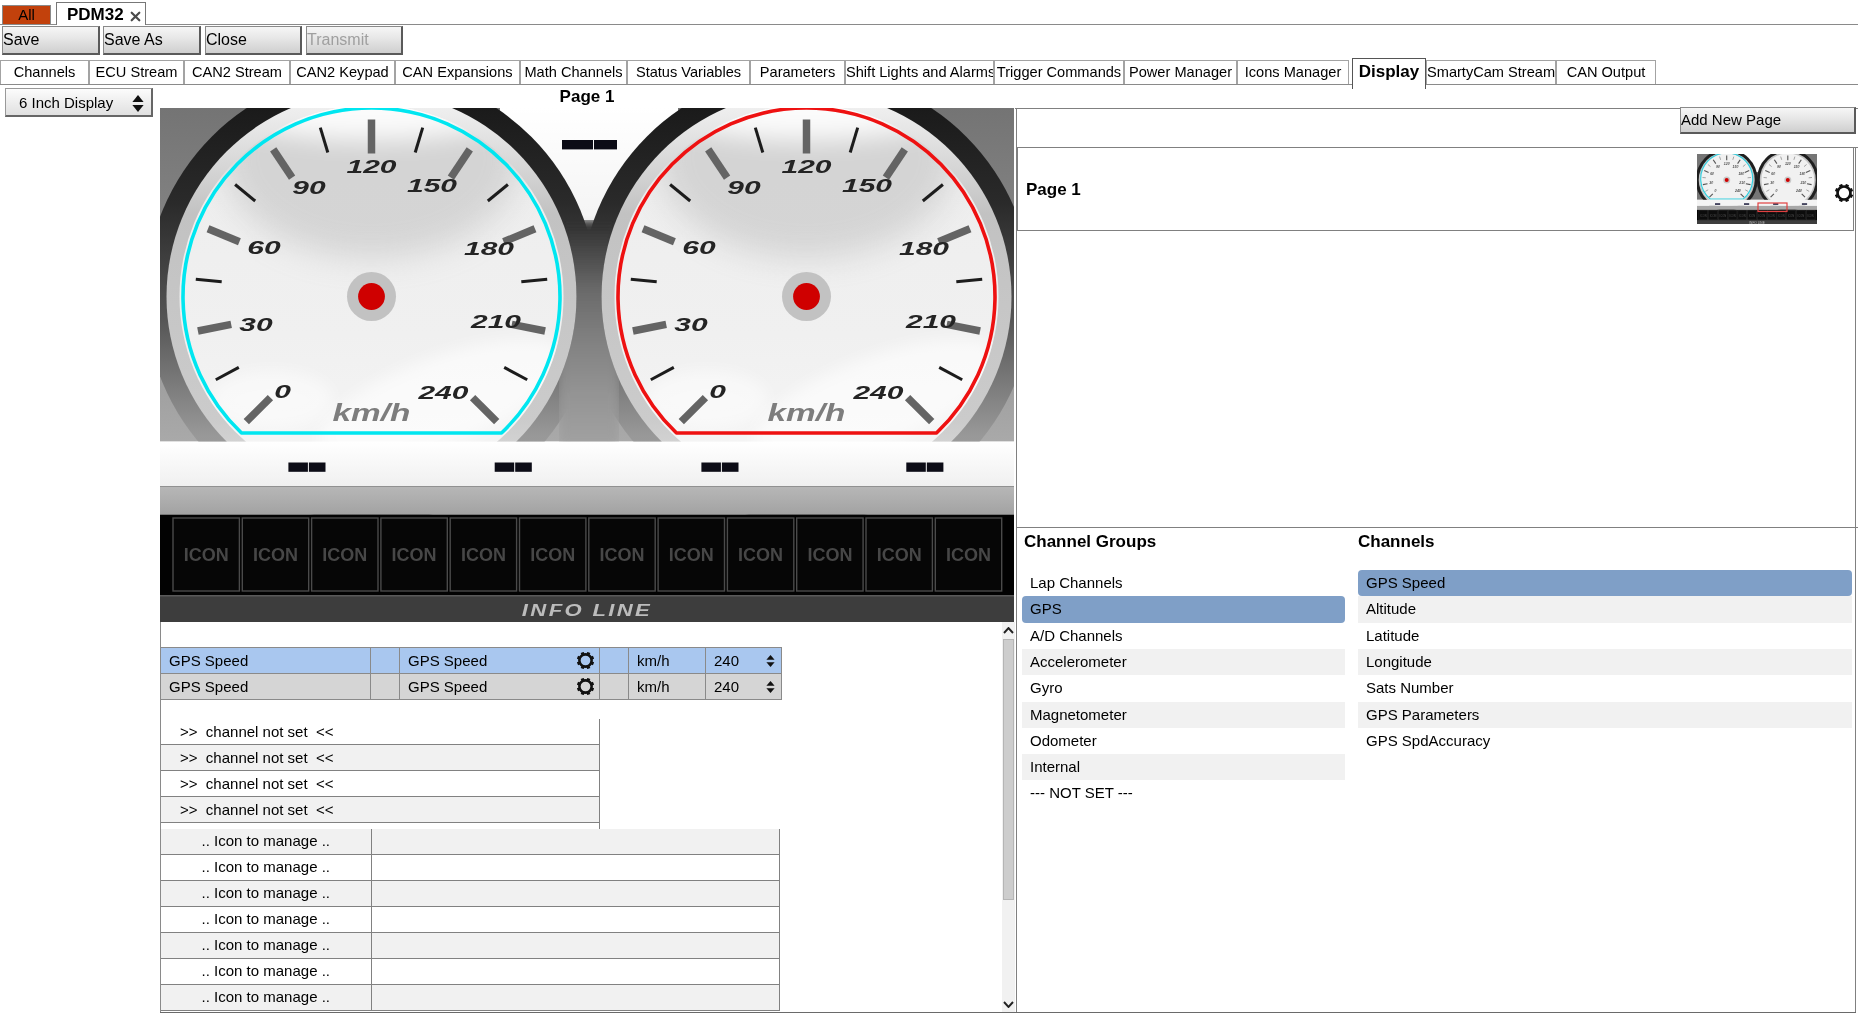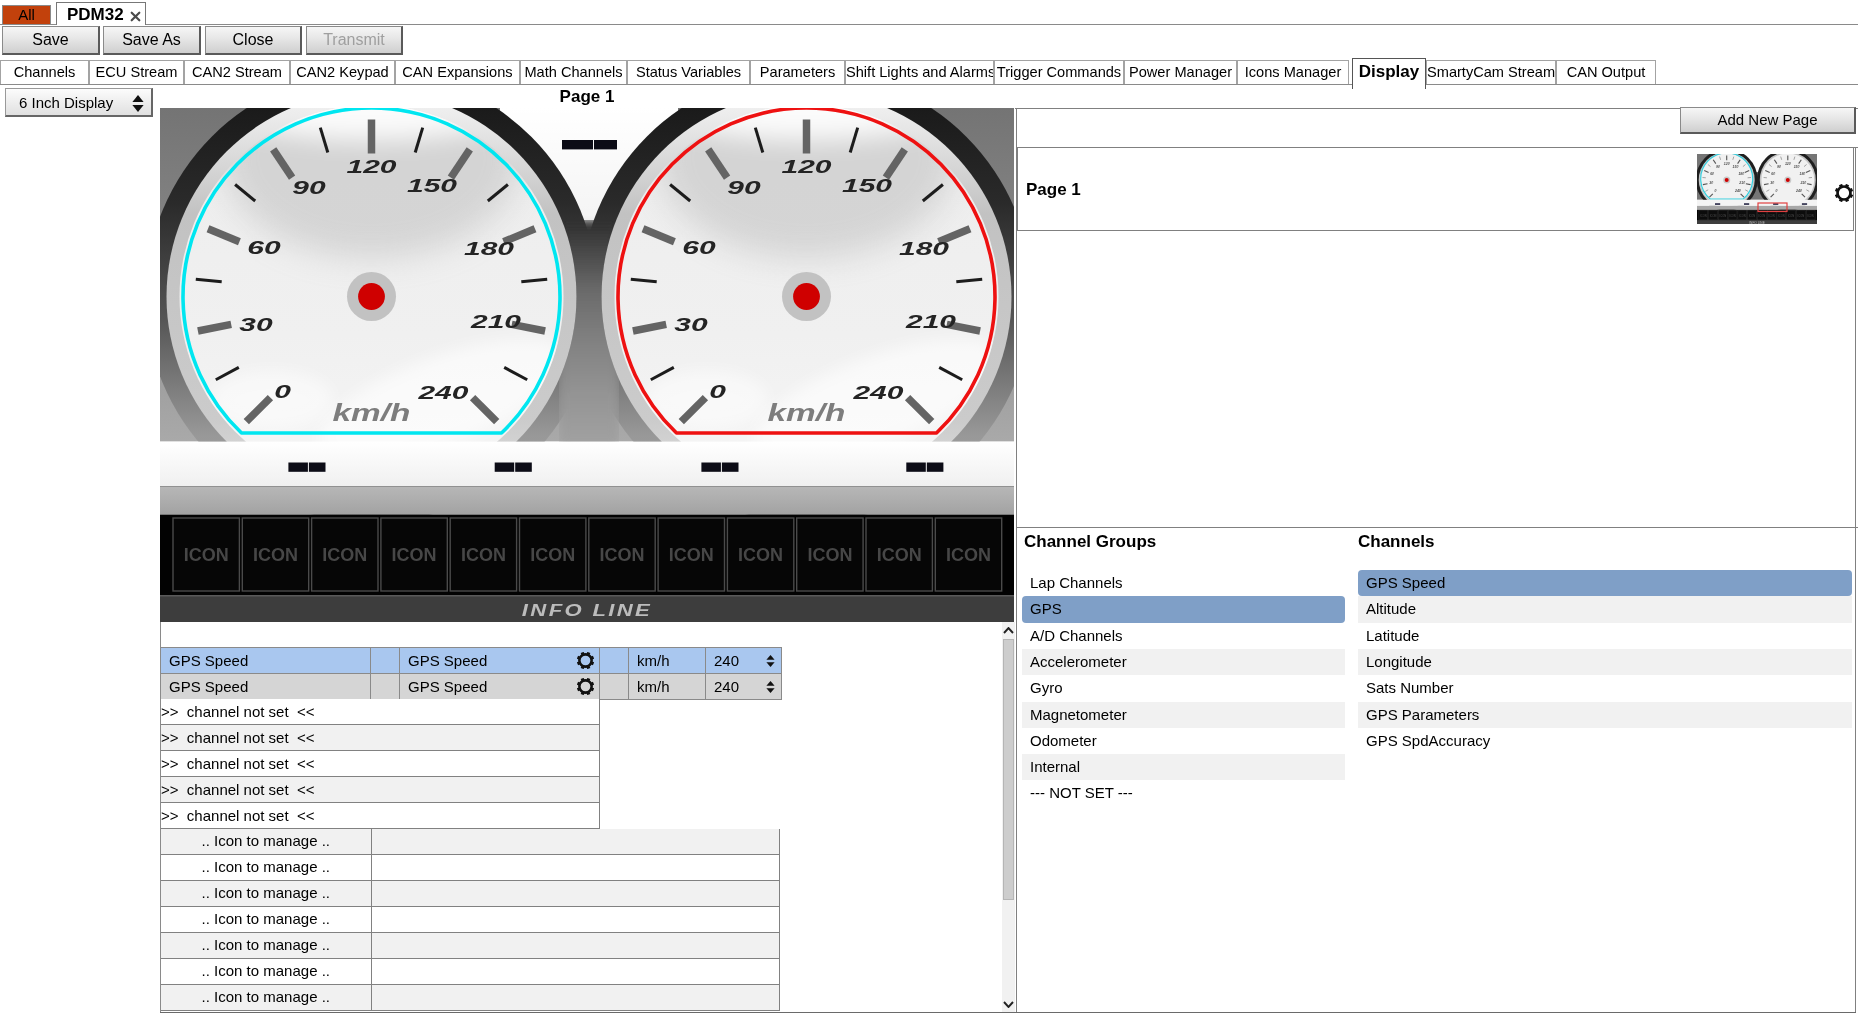--- a/index.html
+++ b/index.html
@@ -1,22 +1,22 @@
 <!DOCTYPE html>
 <html><head><meta charset="utf-8">
 <style>
 * { margin:0; padding:0; box-sizing:border-box; }
 html,body { width:1858px; height:1017px; background:#fff; font-family:"Liberation Sans", sans-serif; overflow:hidden; position:relative; }
 .abs { position:absolute; }
-.btn { position:absolute; background:linear-gradient(#f6f6f6,#e8e8e8 40%,#cfcfcf); border:1px solid #8a8a8a; border-right:2px solid #5a5a5a; border-bottom:2px solid #5a5a5a; font-size:16px; text-align:center; color:#000; }
+.btn { position:absolute; background:linear-gradient(#f6f6f6,#e8e8e8 40%,#cfcfcf); border:1px solid #8a8a8a; border-right:2px solid #5a5a5a; border-bottom:2px solid #5a5a5a; font-size:16px; text-align:left; color:#000; }
 .tab { position:absolute; top:60px; height:24px; border:1px solid #a3a3a3; border-bottom:none; background:#fff; font-size:14.6px; text-align:center; line-height:23px; color:#000; white-space:nowrap; overflow:hidden; }
 .lrow { position:absolute; height:26.3px; line-height:26.3px; font-size:15px; padding-left:8px; color:#000; background:#fff; }
 .lrow.alt { background:#f1f1f1; }
 .lrow.sel { background:#7f9fc7; border-radius:4px; }
-.cnsrow { position:absolute; left:160px; width:440px; height:26px; line-height:25px; font-size:15px; border:1px solid #818181; border-top:none; color:#000; }
+.cnsrow { position:absolute; left:160px; width:440px; height:26px; line-height:25px; font-size:15px; padding-left:19px; border:1px solid #818181; border-top:none; color:#000;margin-top:20px; }
 .itmrow { position:absolute; left:160px; width:620.4px; height:26px; border:1px solid #818181; border-top:none; }
 .itma { position:absolute; left:0; top:0; width:210.6px; height:25px; line-height:24px; font-size:15px; text-align:center; border-right:1px solid #818181; }
 .itmb { position:absolute; left:210.6px; top:0; right:0; height:25px; }
 table.gps { border-collapse:collapse; position:absolute; left:160px; top:647px; }
 table.gps td { border:1px solid #8a8a8a; height:26px; font-size:15px; padding:0 0 0 8px; }
 </style></head>
 <body>
 
 <div class="abs" style="left:0;top:23.5px;width:1858px;height:1px;background:#8a8a8a"></div>
 <div class="abs" style="left:2px;top:5px;width:49px;height:19px;border:1px solid #8a8a8a;border-bottom:none;background:#c2410c;font-size:15px;text-align:center;line-height:18px">All</div>

